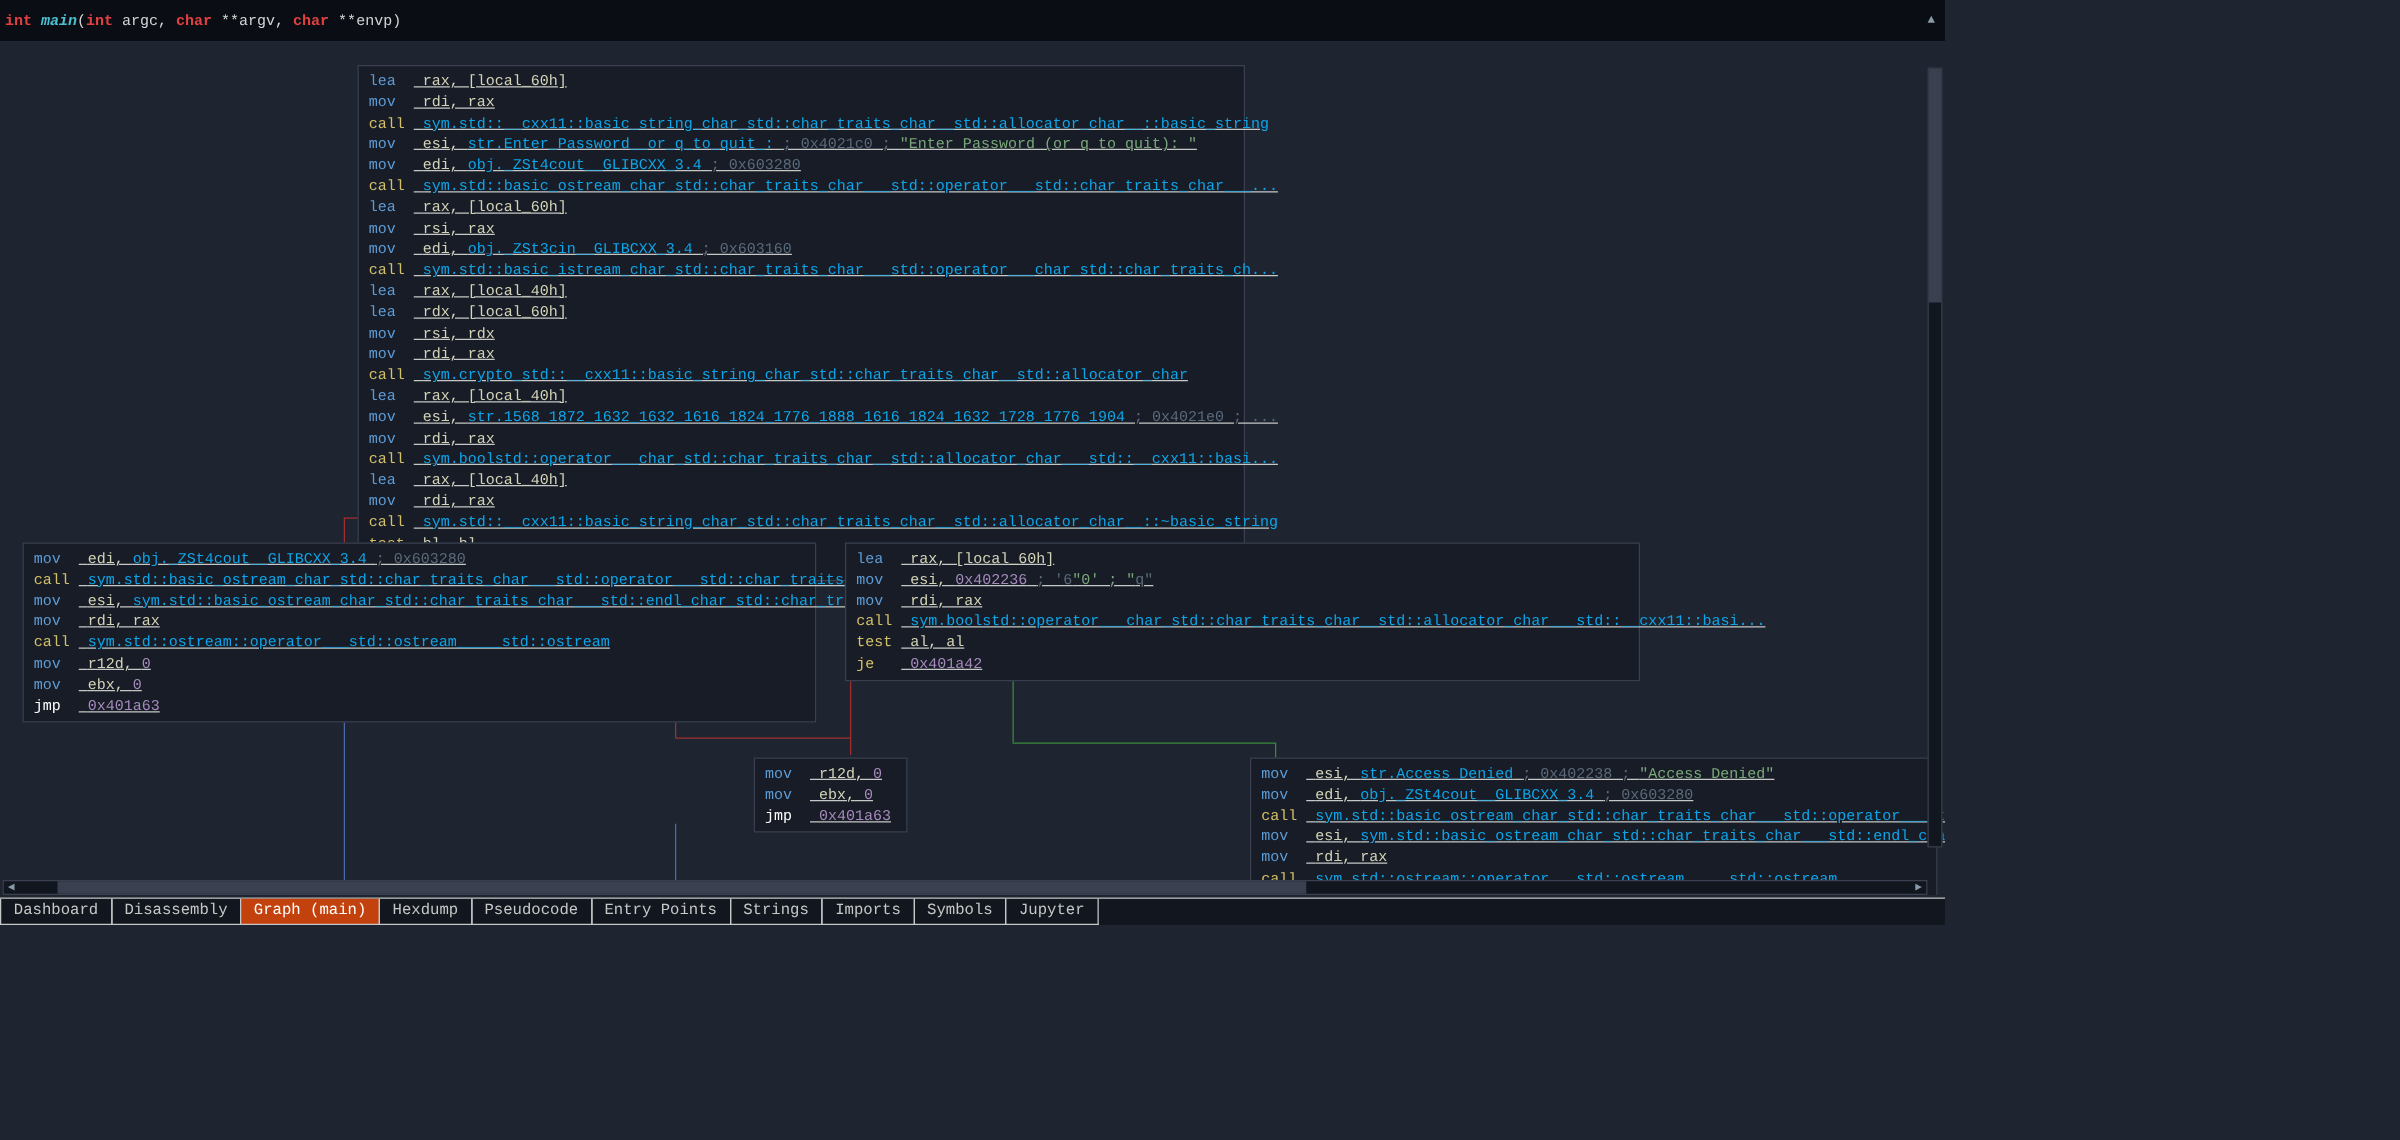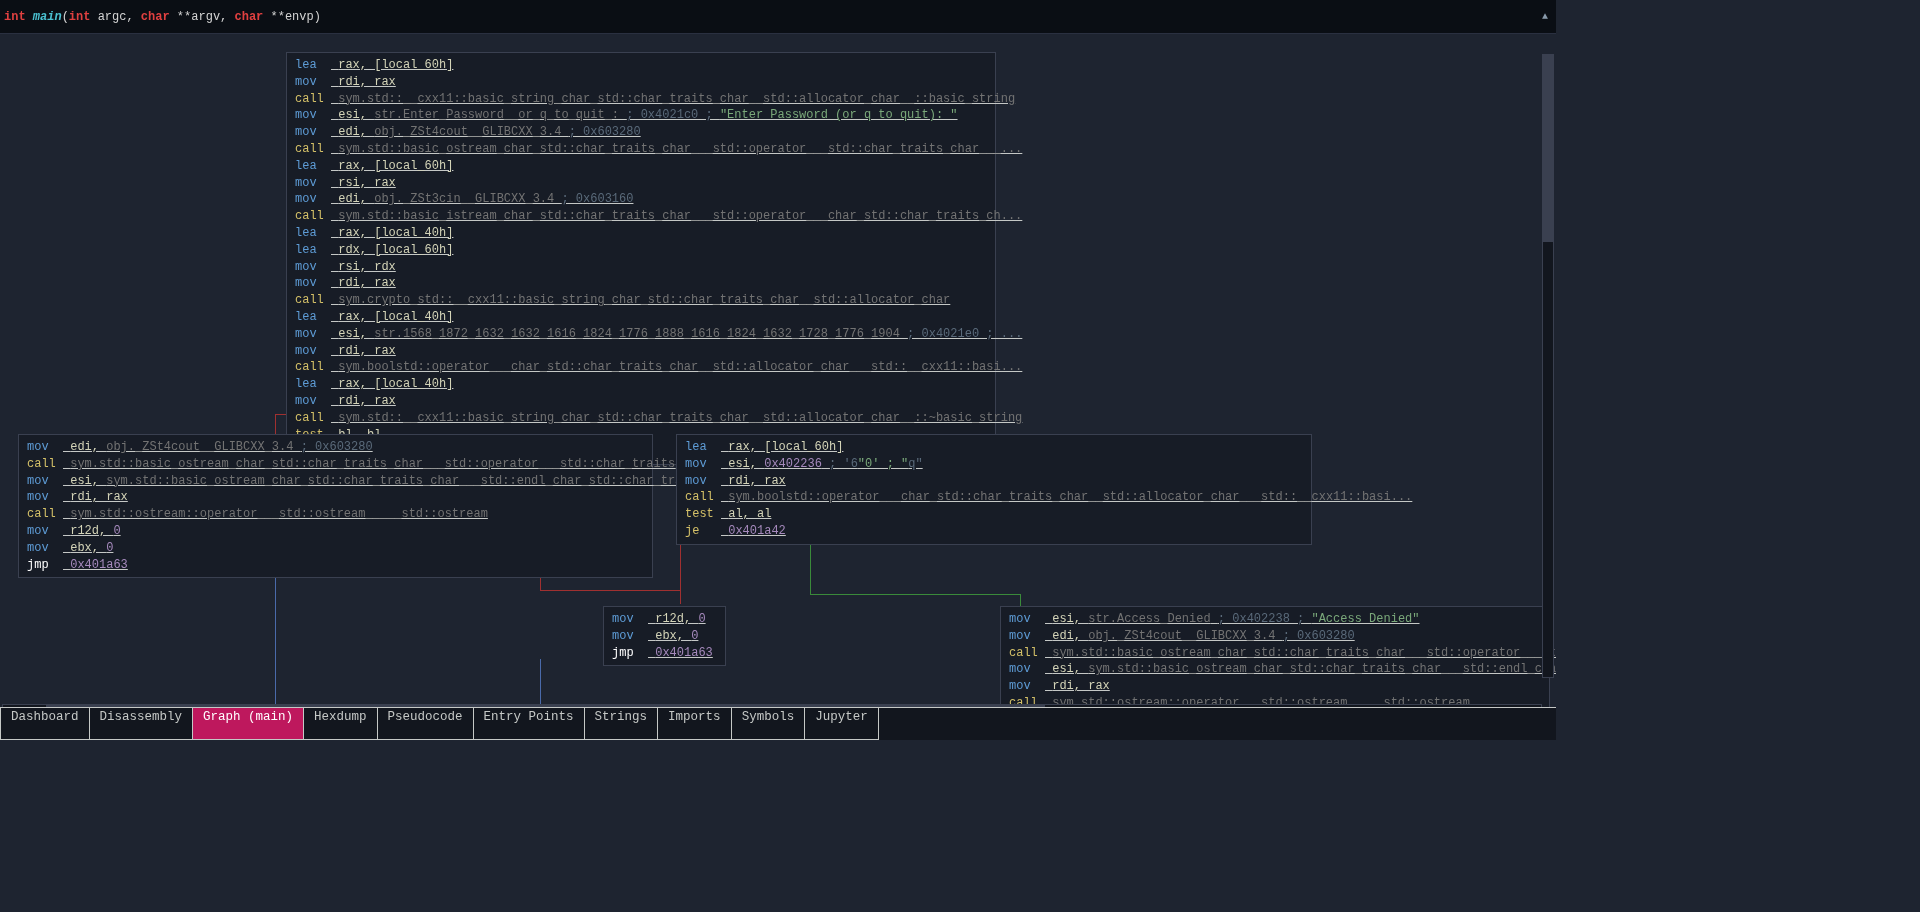--- a/index.html
+++ b/index.html
@@ -78,52 +78,52 @@
   line-height: 1.4;
   white-space: nowrap;
 }
 
 .code-line { font-family: 'Courier New', monospace; font-size: 12px; text-decoration: underline; }
 .mnemonic { color: #5e9cd6; display: inline-block; min-width: 36px; }
 .mnemonic-yellow { color: #d4c068; display: inline-block; min-width: 36px; }
 .mnemonic-red { color: #ffffff; display: inline-block; min-width: 36px; }
 .reg { color: #d4d4b8; }
 .imm { color: #a68abd; }
-.sym { color: #737373; }
+.sym { color: #0ea5e9; }
 .comment { color: #5a6a7a; }
 .string { color: #7aa87a; }
 
 
 .edge { position: absolute; background: #a03030; }
 .edge-v { width: 1px; }
 .edge-h { height: 1px; }
 .edge-green { background: #3a8a3a; }
 .edge-blue { background: #4a6aaa; }
 
 .tabs {
   position: absolute;
   bottom: 0;
   left: 0;
   right: 0;
-  height: 33px;
+  height: 22px;
   background: #12161e;
   display: flex;
   border-top: 1px solid #c5c8c6;
 }
 .tab {
   border: 1px solid #c5c8c6;
   border-top: none;
   padding: 2px 10px;
   color: #c5c8c6;
   font-size: 12.5px;
   cursor: pointer;
   margin-right: -1px;
 }
 .tab.active {
-  background: #be185d;
+  background: #c2410c;
   color: #fff;
 }
 
 .kw-red { color: #e04040; font-weight: bold; }
 .kw-cyan { color: #4ac0d0; font-style: italic; font-weight: bold; }
 .kw-white { color: #d4d4d4; }
 </style>
 </head>
 <body>
 

